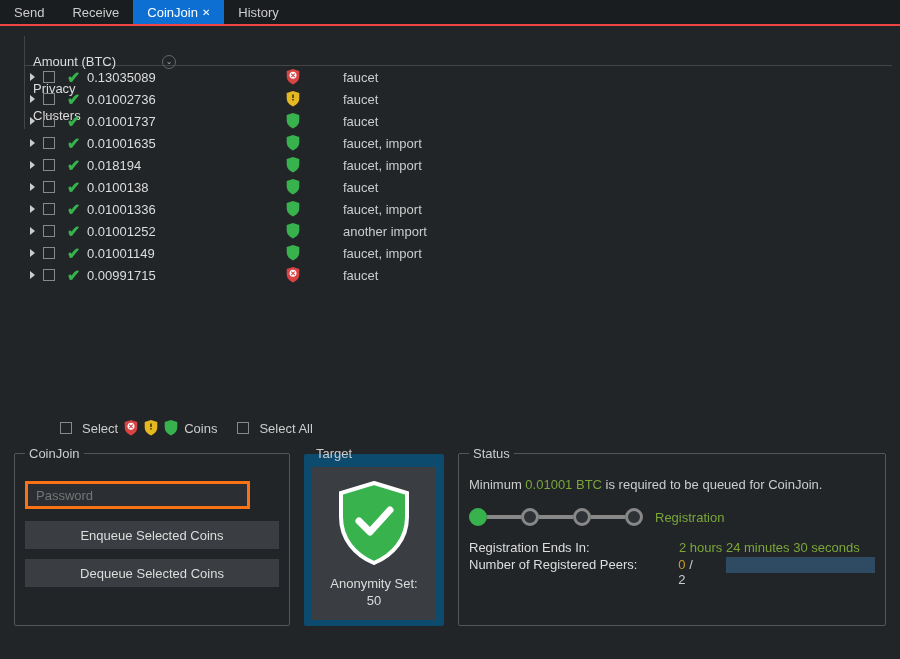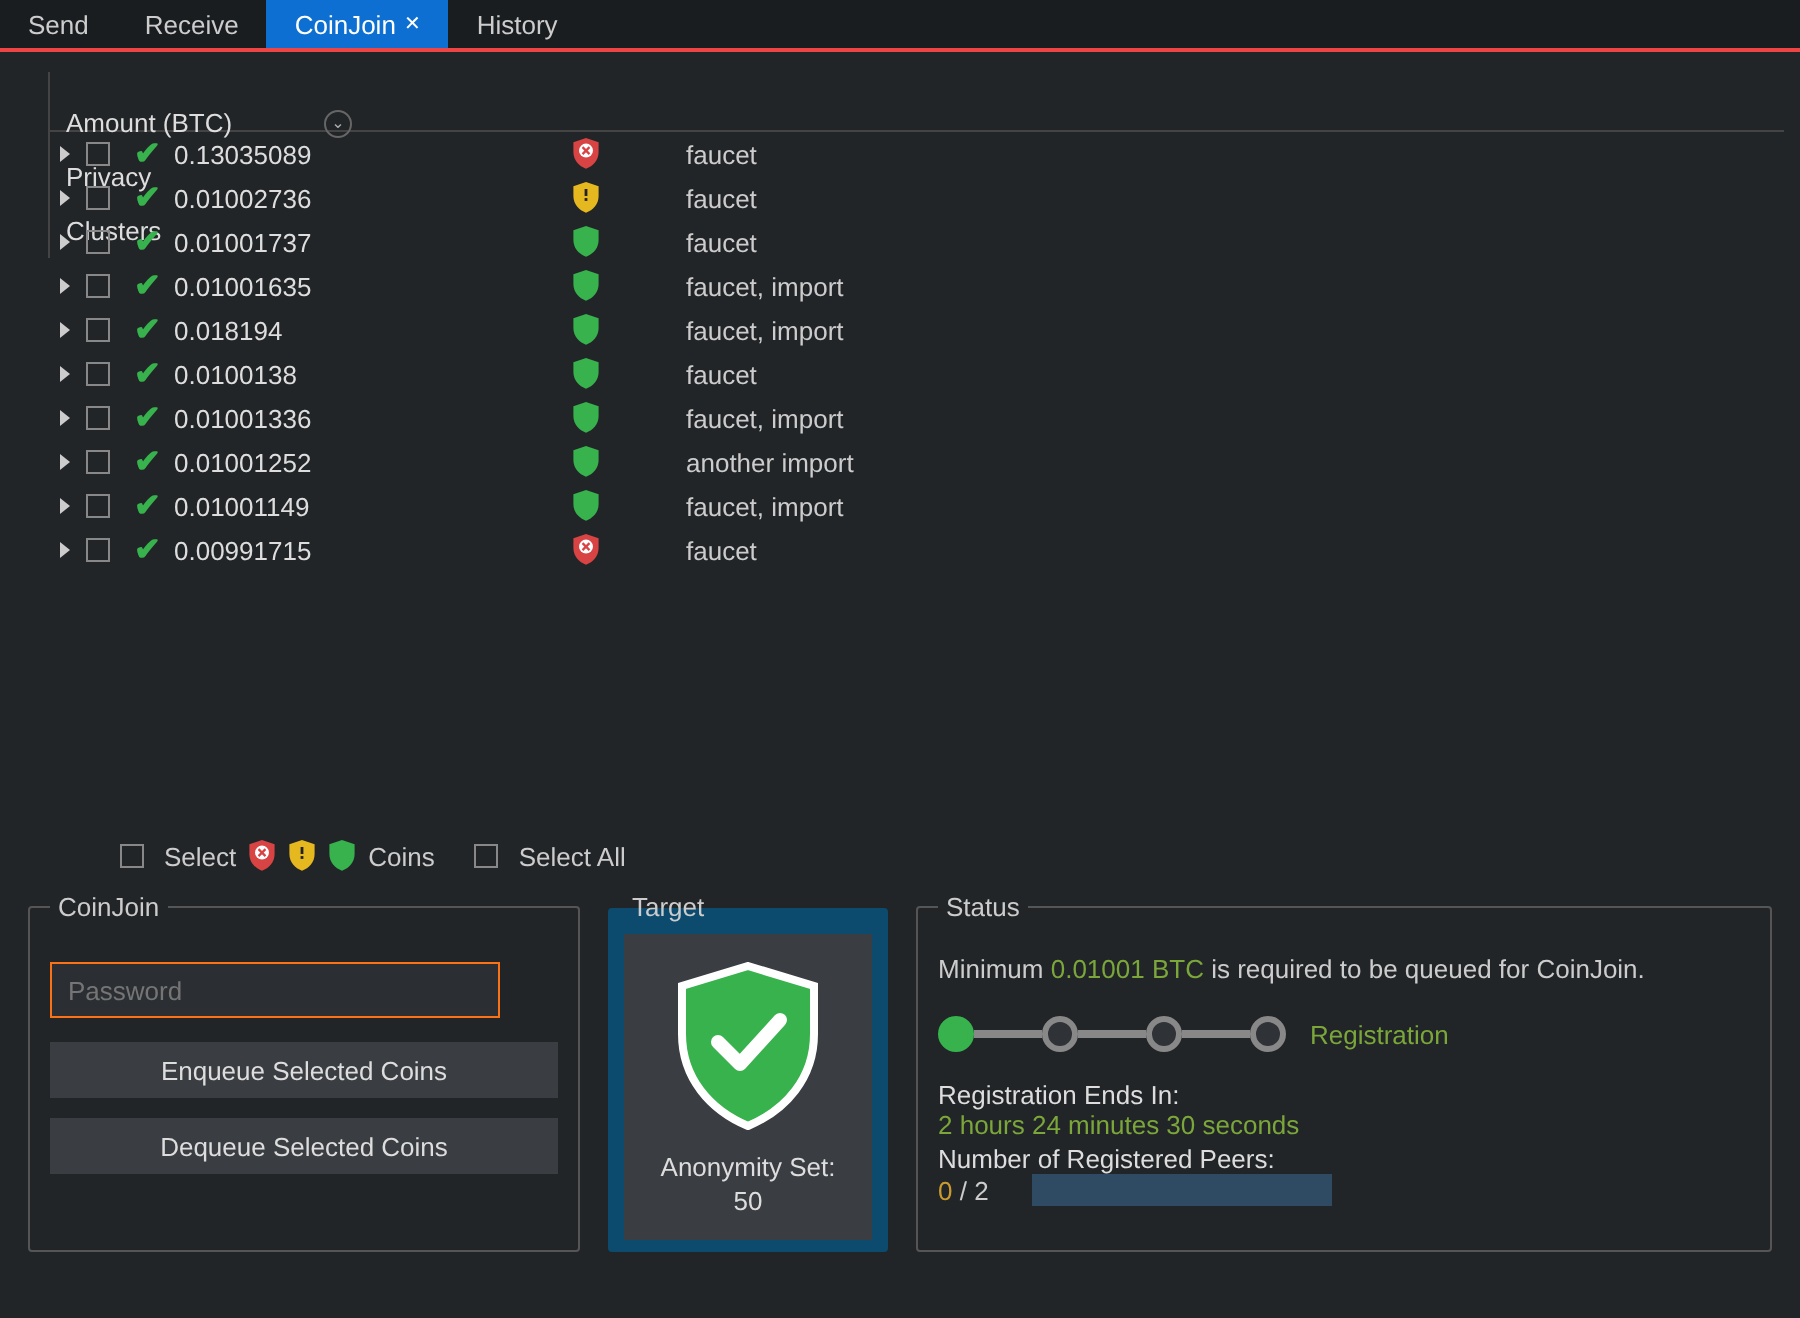--- a/index.html
+++ b/index.html
@@ -106,21 +106,21 @@
   }
   legend { color: #ccc; padding: 0 4px; font-size: 13px; }
   .panel-coinjoin { width: 256px; height: 180px; }
   .panel-target { width: 140px; height: 180px; background: #0c4a6e; border: none; padding: 6px 8px 10px; }
   .panel-target legend { color: #ccc; }
   .panel-status { flex: 1; height: 180px; }
   .pw-input {
     width: 225px;
     height: 28px;
     background: #2b2f33;
-    border: 1px solid #f97316;
+    border: 3px solid #f97316;
     color: #888;
     padding: 0 8px;
     margin: 10px 0 12px 0;
     font-size: 13px;
   }
   .btn {
     width: 254px;
     height: 28px;
     background: #3a3d41;
     border: none;
@@ -152,24 +152,24 @@
   }
   .dot {
     width: 18px; height: 18px; border-radius: 50%;
     background: #2f3237; border: 3px solid #888;
   }
   .dot.active { border-color: #37b24d; background: #37b24d; }
   .bar {
     width: 34px; height: 4px; background: #888;
   }
   .reg-label { color: #7aa63a; }
-  .status-kv { display: flex; margin: 2px 0; flex-direction: column; }
+  .status-kv { display: flex; margin: 2px 0; }
   .status-kv .k { width: 210px; color: #ddd; }
   .status-kv .v { color: #7aa63a; }
-  .peers-v { display: flex; align-items: flex-end; gap: 22px; }
+  .peers-v { display: flex; align-items: flex-start; gap: 22px; }
   .peers-v .zero { color: #c99a2e; }
   .progress-bar {
     width: 150px; height: 16px; background: #2e4b63; display: inline-block;
   }
   .sort-ind {
     width: 14px; height: 14px; border: 1px solid #666; border-radius: 50%;
     display: inline-flex; align-items: center; justify-content: center;
     font-size: 8px; color: #aaa;
   }
 </style>

